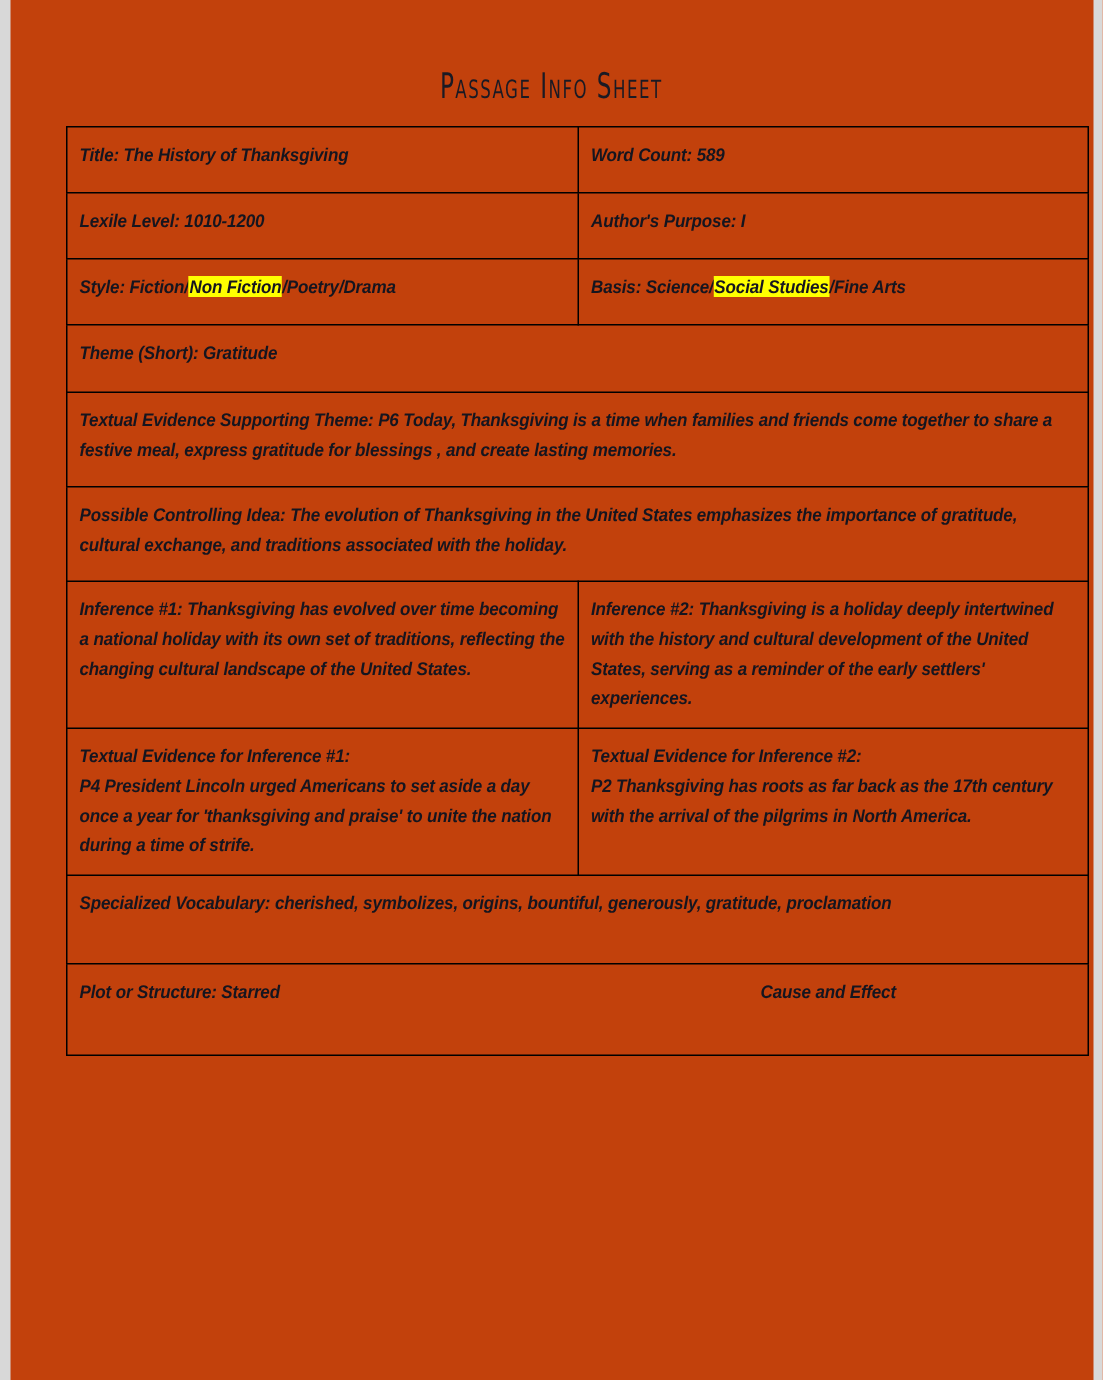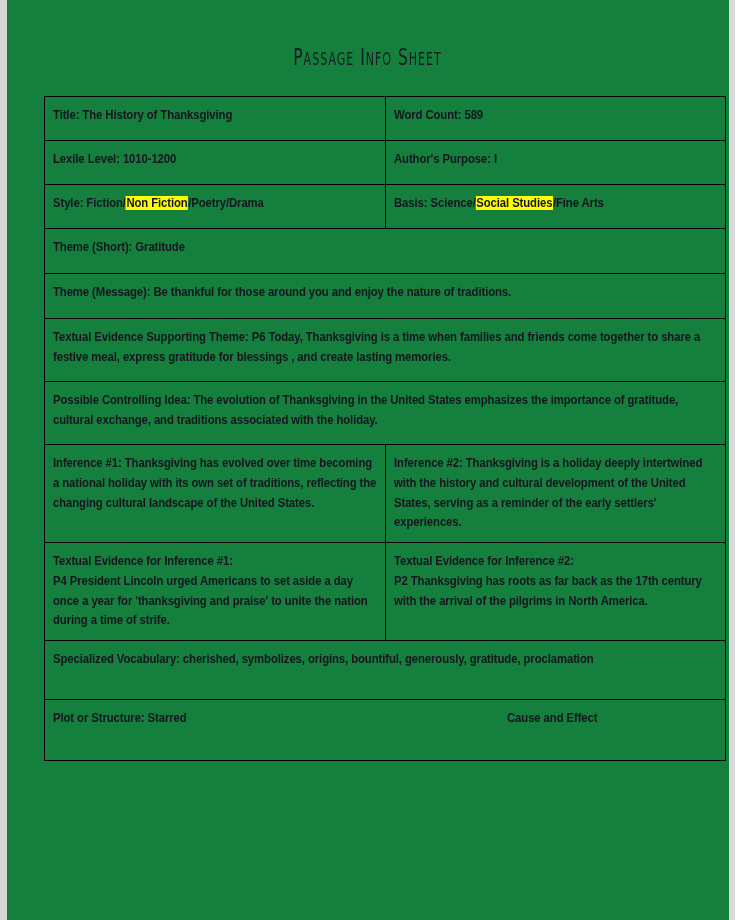--- a/index.html
+++ b/index.html
@@ -15,21 +15,21 @@
     position: relative;
   }
 
   
   .page {
     position: absolute;
     left: 0;
     top: 0;
     width: 735px;
     height: 920px;
-    background: #15803d;
+    background: #c2410c;
     box-sizing: border-box;
   }
   .page-edge-left {
     position: absolute;
     left: 0; top: 0;
     width: 7px; height: 920px;
     background: #d8d8d8;
   }
   .page-edge-right {
     position: absolute;
@@ -53,24 +53,25 @@
     color: #1a1a24;
     transform: scaleX(0.82) scaleY(1.12);
     transform-origin: center top;
     white-space: nowrap;
   }
 
   
   .sheet {
     position: absolute;
     left: 44px;
-    top: 96px;
+    top: 84px;
     width: 647px;
     border-collapse: collapse;
     table-layout: fixed;
+    font-style: italic;
   }
   .sheet td {
     border: 1.4px solid #000000;
     padding: 9px 8px 9px 8px;
     vertical-align: top;
     font-family: "Liberation Sans Narrow", "Liberation Sans", sans-serif;
     font-size: 12.2px;
     line-height: 1.62;
     color: #15151f;
     font-weight: 600;
@@ -155,25 +156,20 @@
           <span class="cell-text"><span>Basis:  Science/</span><mark class="hl">Social Studies</mark><span>/Fine Arts</span></span>
         </td>
       </tr>
 
       <tr class="r-theme-s">
         <td colspan="2">
           <span class="cell-text">Theme (Short): Gratitude</span>
         </td>
       </tr>
 
-      <tr class="r-theme-m">
-        <td colspan="2">
-          <span class="cell-text">Theme (Message):  Be thankful for those around you and enjoy the nature of traditions.</span>
-        </td>
-      </tr>
 
       <tr class="r-te-theme">
         <td colspan="2">
           <span class="cell-text">Textual Evidence Supporting Theme: P6 Today, Thanksgiving is a time when families and friends come together to share a festive meal, express gratitude for blessings , and create lasting memories.</span>
         </td>
       </tr>
 
       <tr class="r-pci">
         <td colspan="2">
           <span class="cell-text">Possible Controlling Idea: The evolution of Thanksgiving in the United States emphasizes the importance of gratitude, cultural exchange, and traditions associated with the holiday.</span>

